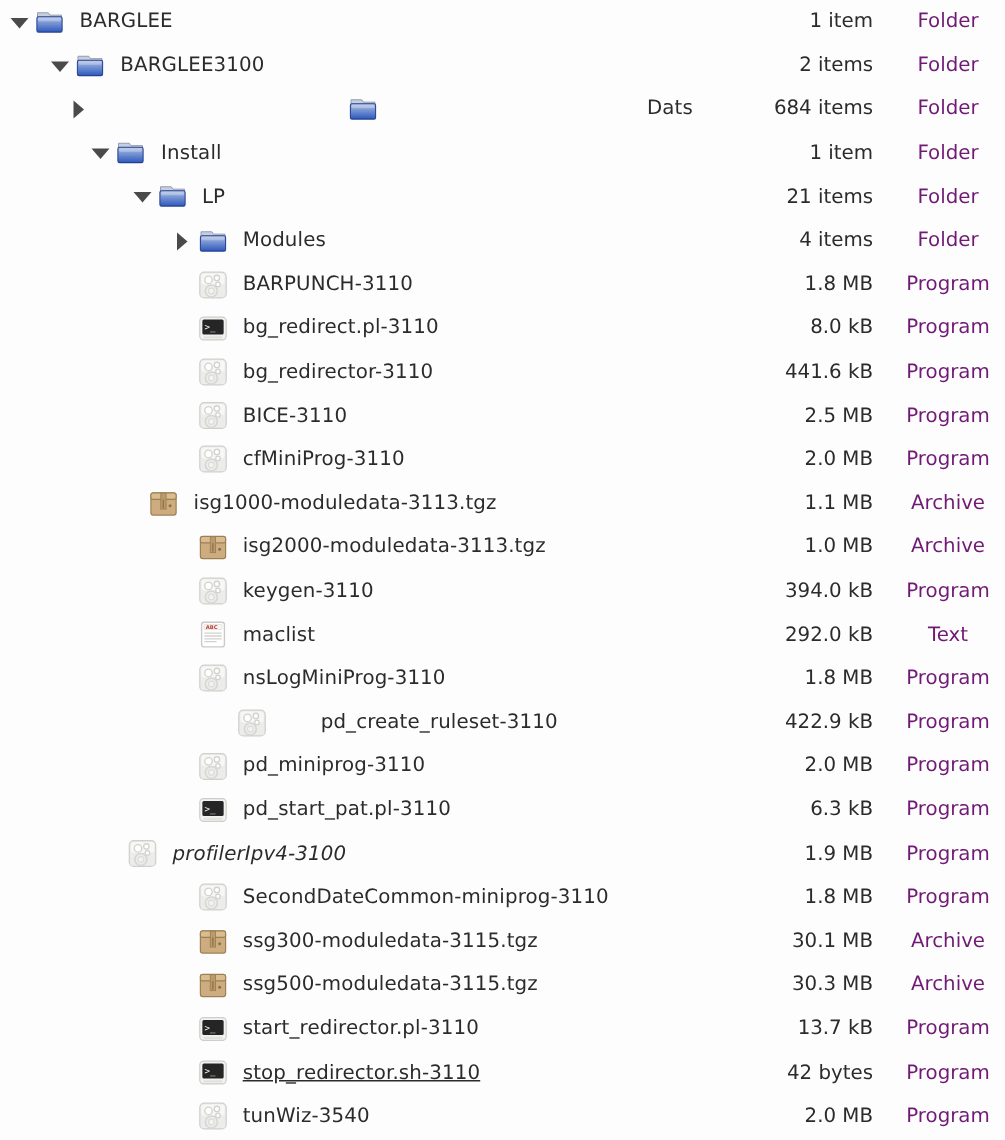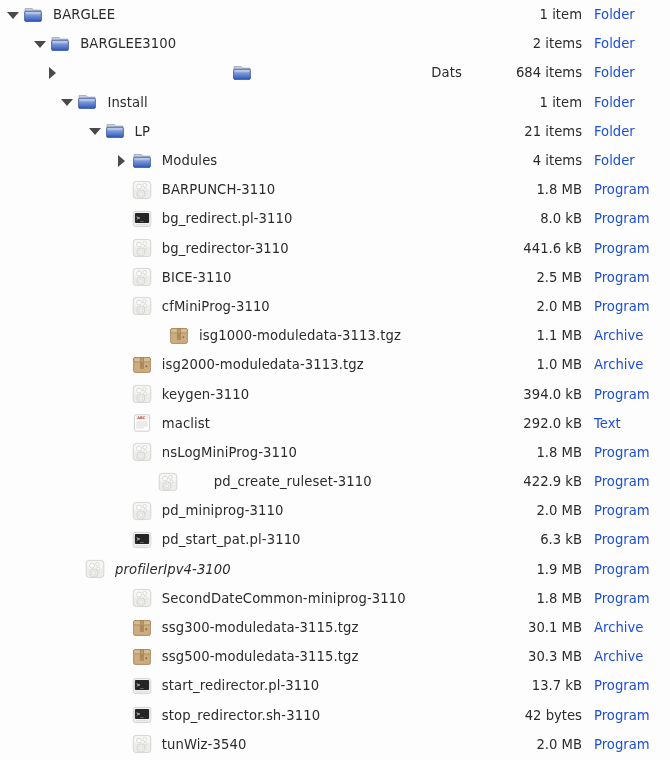--- a/index.html
+++ b/index.html
@@ -68,23 +68,23 @@
     width:120px;
     text-align:right;
     font-size:13.2px;
     color:#2b2b2b;
     white-space:nowrap;
     padding-right:0;
   }
   .typecell{
     flex:0 0 auto;
     width:88px;
-    text-align:left;
+    text-align:center;
     font-size:13.2px;
-    color:#1d4ed8;
+    color:#701a75;
     white-space:nowrap;
     padding-left:12px;
     box-sizing:border-box;
   }
 </style>
 </head>
 <body>
 
 <div id="tree">
     <div class="row">
@@ -305,21 +305,21 @@
             <circle cx="9.9" cy="15.0" r="4.0" fill="none" stroke="#d6d6d3" stroke-width="1.1"></circle>
             <circle cx="9.9" cy="15.0" r="1.9" fill="#f3f3f1" stroke="#dcdcd9" stroke-width="0.8"></circle>
           </svg>
         </span>
         <span class="label">cfMiniProg-3110</span>
       </div>
       <div class="sizecell">2.0 MB</div>
       <div class="typecell">Program</div>
     </div>
     <div class="row">
-      <div class="namecell" style="padding-left: 111px; margin-left: 39px;">
+      <div class="namecell" style="padding-left: 80px;">
         <span class="expander"></span>
         <span class="iconwrap">
           <svg width="22" height="22" viewBox="0 0 22 22">
             <defs>
               <linearGradient id="ag1" x1="0" y1="0" x2="0" y2="1">
                 <stop offset="0" stop-color="#d6b98e"></stop>
                 <stop offset="1" stop-color="#bb9a६b"></stop>
               </linearGradient>
             </defs>
             <rect x="2.6" y="3.6" width="16.8" height="14.8" rx="1.6" fill="#cdad80" stroke="#9d7f52" stroke-width="0.8"></rect>
@@ -561,21 +561,21 @@
             <text x="5.4" y="12.0" font-family="DejaVu Sans Mono, monospace" font-size="6.1" fill="#f4f4f4">&gt;_</text>
             <rect x="4.6" y="16.1" width="12.8" height="1.5" rx="0.7" fill="#e2e2df"></rect>
           </svg>
         </span>
         <span class="label">start_redirector.pl-3110</span>
       </div>
       <div class="sizecell">13.7 kB</div>
       <div class="typecell">Program</div>
     </div>
     <div class="row">
-      <div class="namecell" style="padding-left: 112.8px;">
+      <div class="namecell" style="padding-left: 112.8px; text-decoration: underline;">
         <span class="expander"></span>
         <span class="iconwrap">
           <svg width="22" height="22" viewBox="0 0 22 22">
             <rect x="2.2" y="3.4" width="17.6" height="15.2" rx="2.6" fill="#f2f2f0" stroke="#cdcdc9" stroke-width="0.8"></rect>
             <rect x="3.9" y="5.0" width="14.2" height="10.0" rx="1" fill="#252525"></rect>
             <text x="5.4" y="12.0" font-family="DejaVu Sans Mono, monospace" font-size="6.1" fill="#f4f4f4">&gt;_</text>
             <rect x="4.6" y="16.1" width="12.8" height="1.5" rx="0.7" fill="#e2e2df"></rect>
           </svg>
         </span>
         <span class="label">stop_redirector.sh-3110</span>

